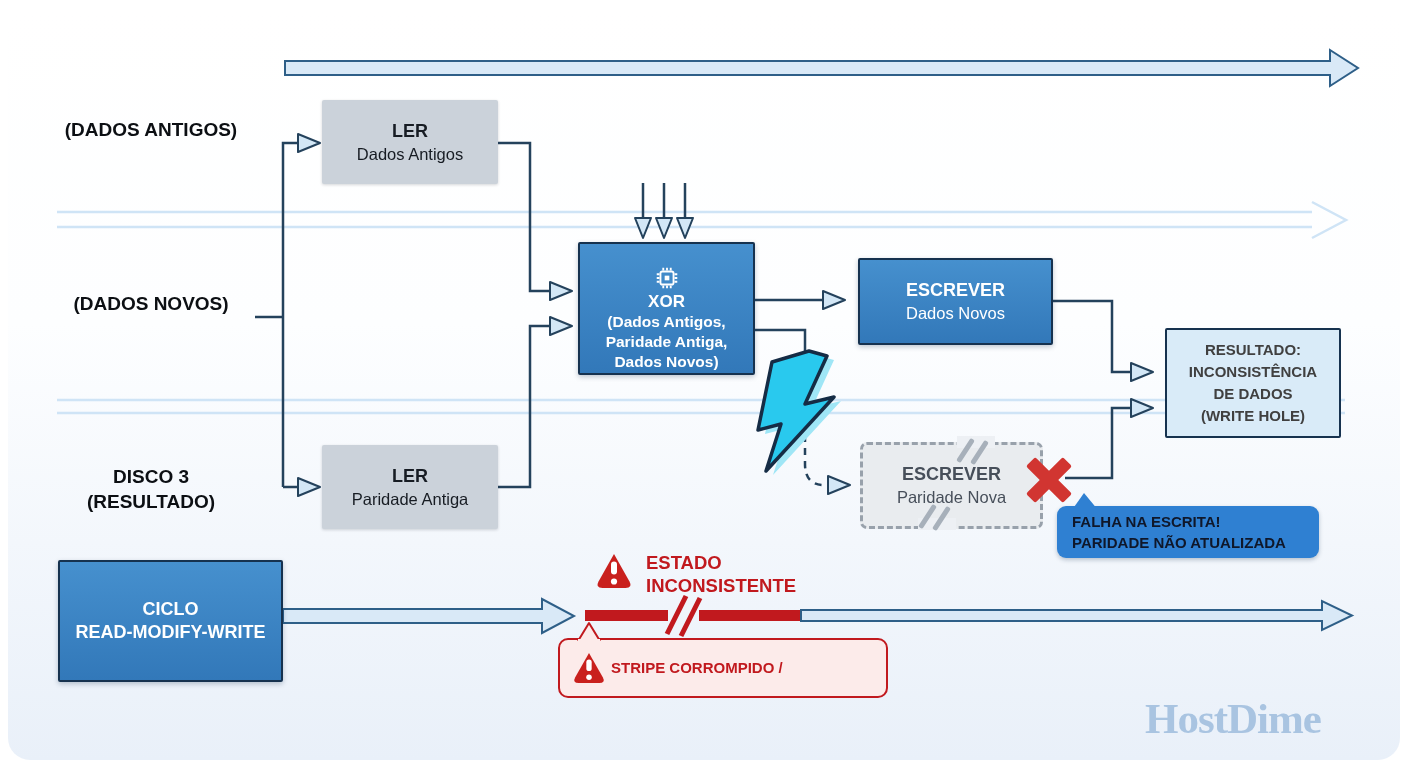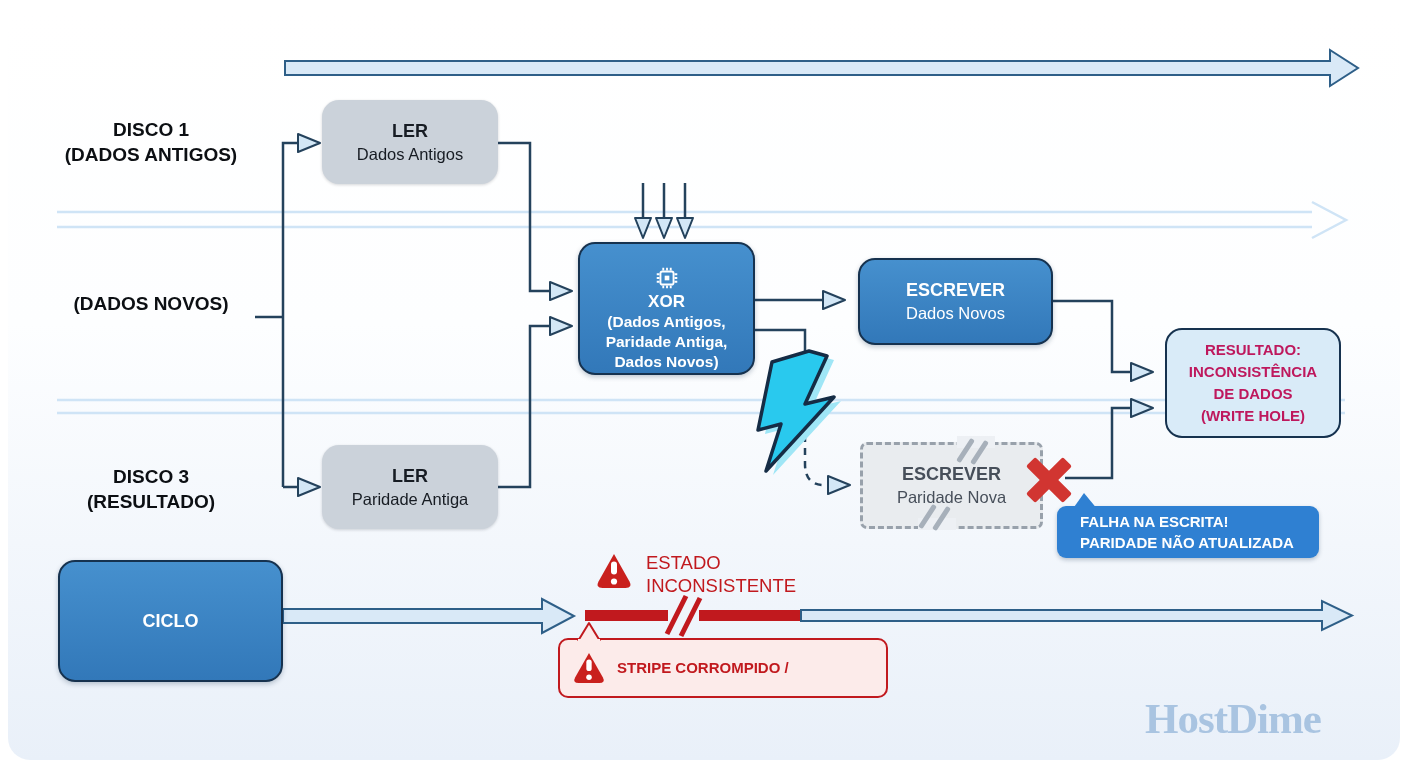--- a/index.html
+++ b/index.html
@@ -6,40 +6,40 @@
   html,body{width:1408px;height:768px}
   body{background:#ffffff;font-family:"Liberation Sans",sans-serif;position:relative;overflow:hidden}
   .panel{position:absolute;left:8px;top:8px;width:1392px;height:752px;border-radius:22px;
          background:linear-gradient(180deg,#ffffff 0%,#fdfeff 42%,#e9f0f9 100%)}
   svg.layer{position:absolute;left:0;top:0;pointer-events:none}
   .base{z-index:1}
   .overlay{z-index:5}
   .disk-label{position:absolute;width:240px;text-align:center;font-weight:bold;
               font-size:19px;line-height:25px;color:#0c0f13;z-index:2}
   .node{position:absolute;display:flex;flex-direction:column;align-items:center;
-        justify-content:center;text-align:center;border-radius:17px;z-index:2}
+        justify-content:center;text-align:center;border-radius:2px;z-index:2}
   .gray{background:#cbd2da;color:#171c23;box-shadow:0 1px 3px rgba(20,30,40,.18)}
   .blue{background:linear-gradient(180deg,#4690ce,#3278b9);border:2.5px solid #16324f;
         color:#fff;box-shadow:0 2px 5px rgba(10,40,70,.25)}
-  .lightblue{background:#d9ebf8;border:2.5px solid #16324f;color:#be185d}
+  .lightblue{background:#d9ebf8;border:2.5px solid #16324f;color:#404040}
   .dashedbox{background:#e9ecef;border:3px dashed #98a1ab;color:#474f5a;border-radius:7px}
   .t-title{font-size:18px;font-weight:bold;line-height:23px}
   .t-sub{font-size:16.5px;line-height:22px}
   .xor-line{font-size:15.5px;font-weight:bold;line-height:20px}
   .res-line{font-size:15px;font-weight:bold;line-height:22px}
   .callout-blue{position:absolute;left:1057px;top:506px;width:262px;height:52px;z-index:2;
-        background:#2f80d2;border-radius:9px;color:#ffffff;font-weight:bold;font-size:15px;
+        background:#2f80d2;border-radius:9px;color:#0f172a;font-weight:bold;font-size:15px;
         line-height:21px;display:flex;flex-direction:column;justify-content:center;
-        padding-left:23px;box-shadow:0 2px 4px rgba(10,40,70,.25)}
+        padding-left:15px;box-shadow:0 2px 4px rgba(10,40,70,.25)}
   .estado{position:absolute;left:596px;top:551px;display:flex;gap:14px;z-index:2;
-          color:#c1191e;font-weight:normal;font-size:18.5px;line-height:23px}
+          color:#c1191e;font-weight:bold;font-size:18.5px;line-height:23px}
   .pinkbox{position:absolute;left:558px;top:638px;width:330px;height:60px;z-index:2;
           background:#fcebea;border:2px solid #c1191e;border-radius:10px;color:#c1191e;
           font-weight:bold;font-size:15px;line-height:22px;display:flex;align-items:center;
-          gap:11px;padding-left:12px}
+          gap:5px;padding-left:12px}
   .watermark{position:absolute;left:1145px;top:694px;z-index:2;
           font-family:Liberation Serif, serif;font-weight:bold;font-size:43px;
           color:#a9c4e1;letter-spacing:-1px}
   .slash{position:absolute;width:5px;height:27px;background:#a7b0ba;border-radius:2px;
          transform:rotate(33deg);z-index:6}
   .patch{position:absolute;width:38px;height:12px;background:#edf0f4;z-index:6}
 </style>
 </head>
 <body>
 
@@ -112,21 +112,20 @@
     <polygon points="816,355 779,366 765,434 788,428 773,475 841,401 812,408 834,360" fill="#9fe6f6"></polygon>
     <polygon points="809,351 772,362 758,430 781,424 766,471 834,397 805,404 827,356" fill="#29c9ee" stroke="#152c45" stroke-width="3.5" stroke-linejoin="round"></polygon>
   </g>
 
   <g transform="translate(614,571)">
     <use href="#warn"></use>
   </g>
 </svg>
 
 <div class="disk-label" style="left:31px;top:117px">
-  <div>DISCO 1</div>
     <div>(DADOS ANTIGOS)</div>
 </div>
 <div class="disk-label" style="left:31px;top:291px">
     <div>(DADOS NOVOS)</div>
 </div>
 <div class="disk-label" style="left:31px;top:464px">
   <div>DISCO 3</div>
     <div>(RESULTADO)</div>
 </div>
 
@@ -179,20 +178,21 @@
   <div class="res-line">(WRITE HOLE)</div>
 </div>
 
 <div class="callout-blue">
   <div>FALHA NA ESCRITA!</div>
   <div>PARIDADE NÃO ATUALIZADA</div>
 </div>
 
 <div class="node blue" style="left:58px;top:560px;width:225px;height:122px">
   <div class="t-title">CICLO</div>
+  <div class="t-title">READ-MODIFY-WRITE</div>
 </div>
 
 <div class="estado">
   <div style="width:36px"></div>
   <div>
     <div>ESTADO</div>
     <div>INCONSISTENTE</div>
   </div>
 </div>
 

